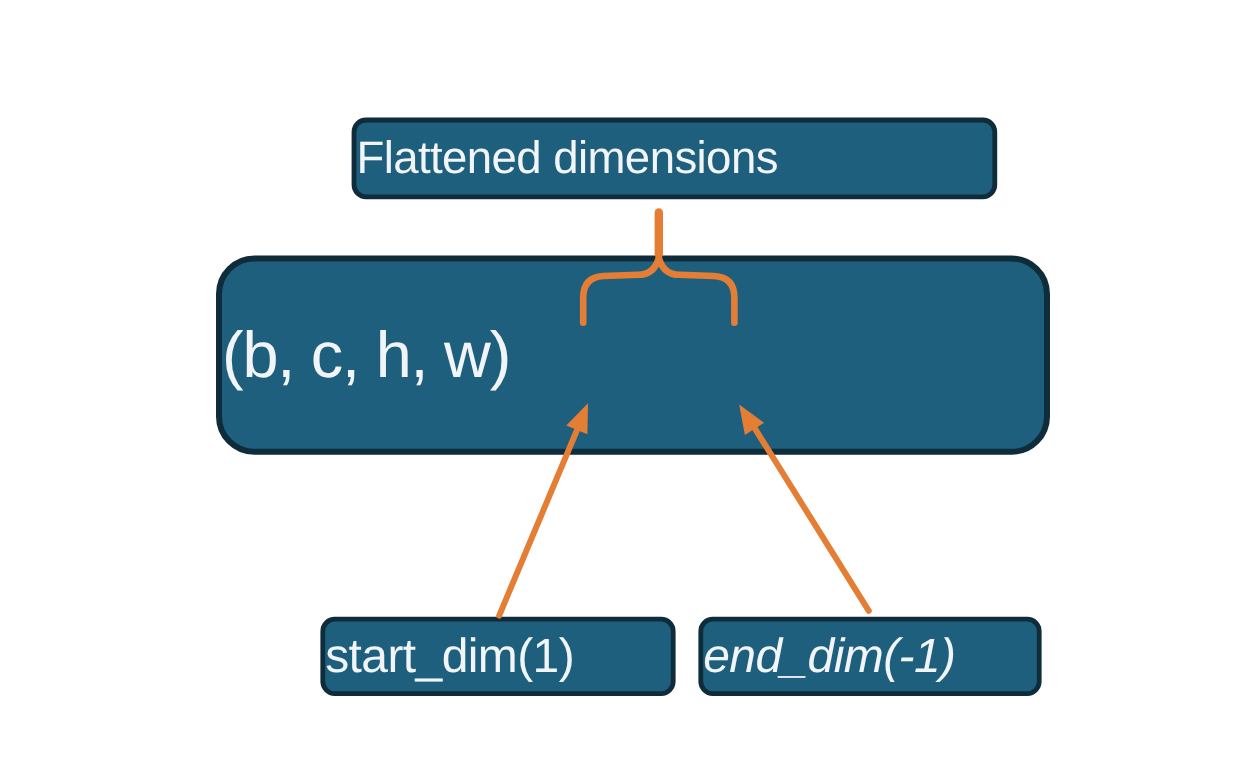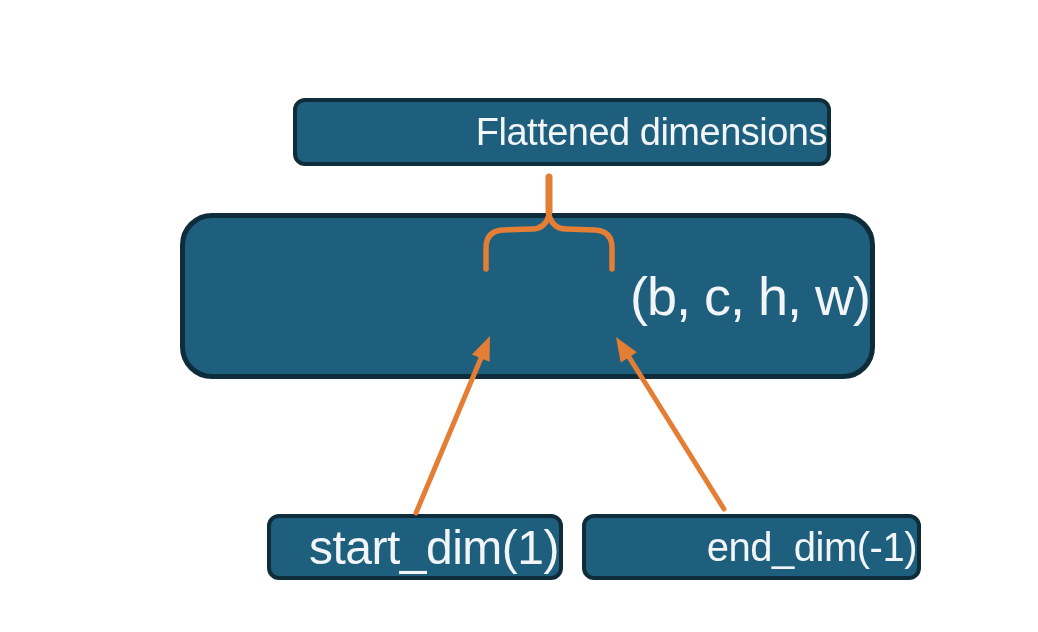--- a/index.html
+++ b/index.html
@@ -7,29 +7,29 @@
     width: 1038px; height: 632px;
     background: var(--background, #ffffff);
     position: relative; overflow: hidden;
     font-family: "Liberation Sans", "DejaVu Sans", sans-serif;
   }
   .box {
     position: absolute; box-sizing: border-box;
     background: var(--box-fill, #1F5F7E);
     border: 4px solid var(--box-border, #0E2C3A);
     border-radius: 12px;
-    display: flex; align-items: center; justify-content: flex-end;
+    display: flex; align-items: center; justify-content: flex-start;
     color: var(--text, #F1F5F7);
     letter-spacing: -0.5px;
     white-space: nowrap;
   }
   .box--top  { left: 293px; top: 98px;  width: 538px; height: 68px;  font-size: 38px; }
   .box--main { left: 180px; top: 213px; width: 695px; height: 166px; border-width: 5px; border-radius: 32px; font-size: 54px; letter-spacing: -1px; }
-  .box--bl   { left: 267px; top: 514px; width: 296px; height: 66px;  font-size: 48px; }
-  .box--br   { left: 582px; top: 514px; width: 339px; height: 66px;  font-size: 40px; }
+  .box--bl   { left: 267px; top: 514px; width: 296px; height: 66px;  font-size: 40px; }
+  .box--br   { left: 582px; top: 514px; width: 286px; height: 66px;  font-size: 40px; font-style: italic; }
   .overlay { position: absolute; left: 0; top: 0; width: 1038px; height: 632px; pointer-events: none; }
   .stroke-accent { stroke: var(--accent, #E57E35); fill: none; }
   .fill-accent   { fill: var(--accent, #E57E35); stroke: none; }
 </style>
 </head>
 <body>
 
 <div class="box box--top">
   <span>Flattened dimensions</span>
 </div>

